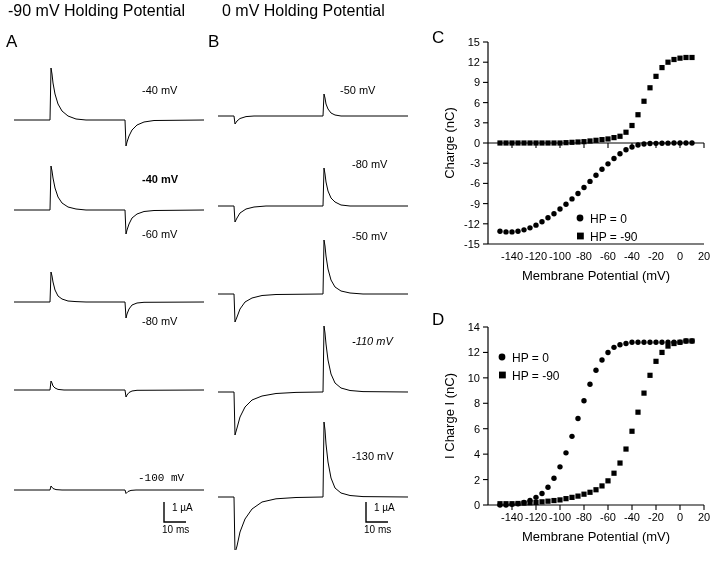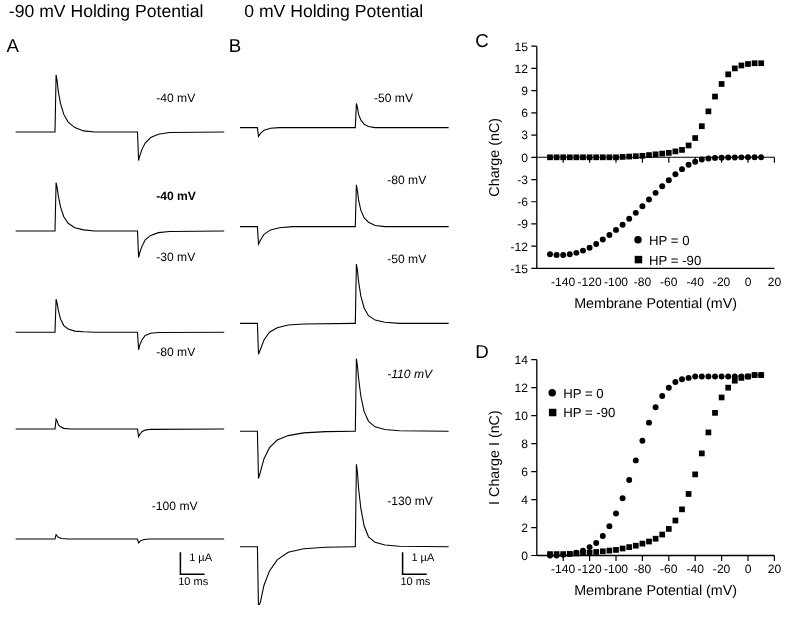--- a/index.html
+++ b/index.html
@@ -39,23 +39,23 @@
     <path d="M0,252 L36,252 L37,222 L38,226 L39,232 L41,240 L44,246 L48,249 L54,251 L62,251.6 L72,252 L110,252 L111,252 L112,268 L113,264 L115,259 L118,255 L123,253 L130,252.3 L190,252" fill="none" stroke="#000" stroke-width="1"></path>
 
     <path d="M0,340 L36,340 L37,331 L38,333 L39,336 L41,338 L44,339.4 L50,340 L110,340 L111,340 L112,347 L113,345 L115,342.5 L118,341 L123,340.3 L190,340" fill="none" stroke="#000" stroke-width="1"></path>
 
     <path d="M0,440 L36,440 L37,436 L39,438.5 L42,439.6 L48,440 L110,440 L111,440 L112,443.5 L114,441.5 L117,440.4 L122,440 L190,440" fill="none" stroke="#000" stroke-width="1"></path>
   </svg>
 </div>
 
 <div class="abs trace-label" style="left:142px;top:84px;">-40 mV</div>
 <div class="abs trace-label" style="left:142px;top:173px;font-weight:bold;">-40 mV</div>
-<div class="abs trace-label" style="left:142px;top:228px;">-30 mV</div>
+<div class="abs trace-label" style="left:142px;top:228px;">-60 mV</div>
 <div class="abs trace-label" style="left:142px;top:315px;">-80 mV</div>
-<div class="abs trace-label" style="left:138px;top:455px;">-100 mV</div>
+<div class="abs trace-label" style="left:138px;top:472px;font-family:Liberation Mono, monospace;">-100 mV</div>
 
 <div class="abs" style="left:162px;top:500px;">
   <svg width="42" height="30" viewBox="0 0 42 30">
     <path d="M2,2 L2,22 L24,22" fill="none" stroke="#000" stroke-width="1.4"></path>
   </svg>
 </div>
 <div class="abs scalebar-label" style="left:172px;top:502px;">1 µA</div>
 <div class="abs scalebar-label" style="left:162px;top:524px;">10 ms</div>
 
 <div class="abs" style="left:218px;top:50px;width:190px;height:500px;">

